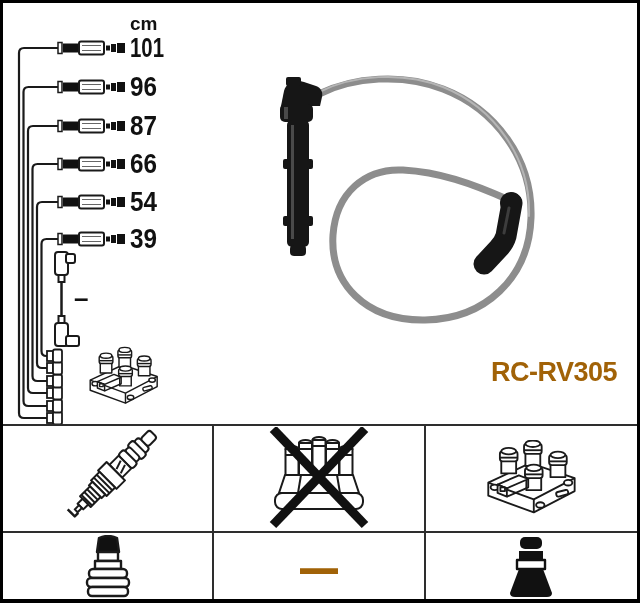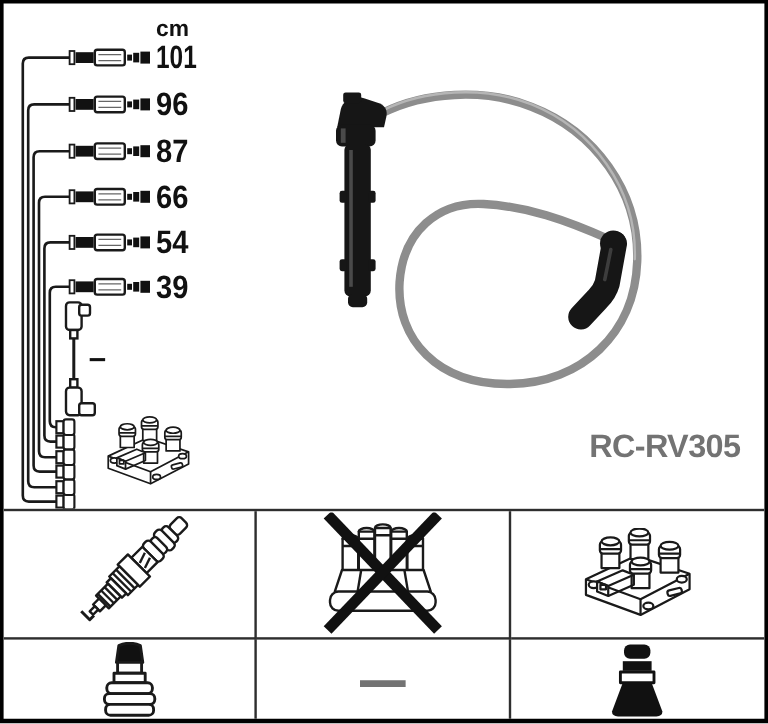--- a/index.html
+++ b/index.html
@@ -1,19 +1,19 @@
 <!DOCTYPE html>
 <html><head>
 <meta charset="utf-8">
 <style>
   html,body { margin:0; padding:0; background:#ffffff; }
   .frame {
     position:relative; width:640px; height:603px; box-sizing:border-box;
     background:#ffffff; border:3px solid #000; border-bottom-width:4px;
-    font-family:"Liberation Sans", sans-serif; color:#737373; overflow:hidden;
+    font-family:"Liberation Sans", sans-serif; color:#a16207; overflow:hidden;
   }
   .top-svg { position:absolute; top:0; left:0; }
   .code-block { position:absolute; top:355px; right:20px; text-align:right; }
   .code-main  { font-size:27px; font-weight:bold; letter-spacing:-0.5px; line-height:28px;margin-left:19px; }
   .code-stock { font-size:19px; font-weight:bold; letter-spacing:-0.3px; line-height:23px; }
   .grid {
     position:absolute; left:0; top:421px; width:100%; height:175px;
     display:grid; grid-template-columns:1fr 1fr 1fr; grid-template-rows:107px 1fr;
     border-top:2px solid #2e2e2e;
   }

